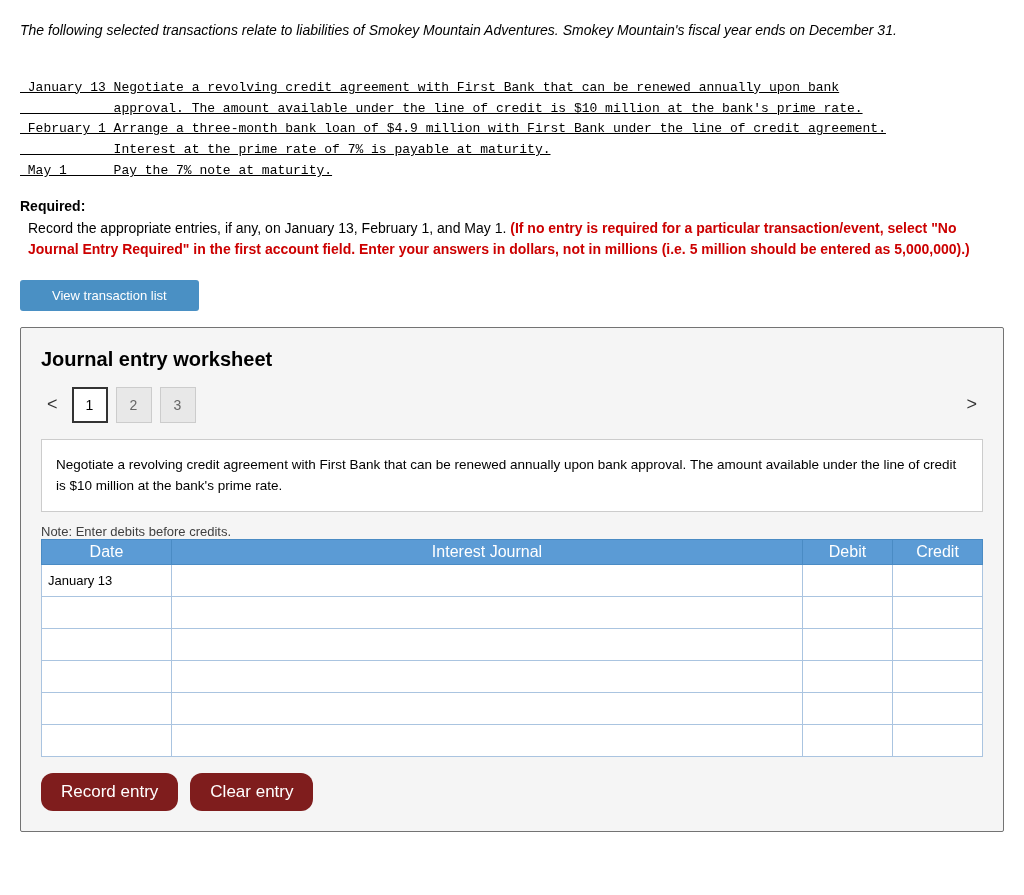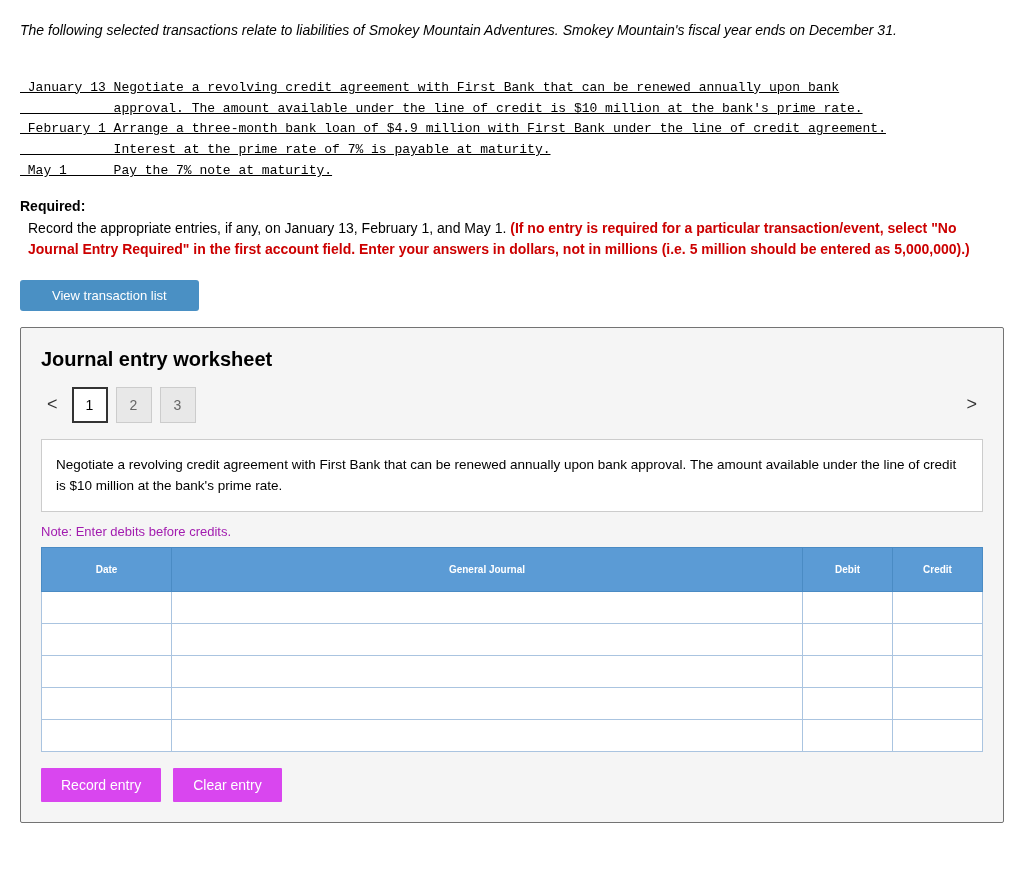--- a/index.html
+++ b/index.html
@@ -99,36 +99,35 @@
     }
     .description-box {
       background: white;
       border: 1px solid #ccc;
       padding: 14px;
       margin-bottom: 12px;
       font-size: 13.5px;
       line-height: 1.6;
     }
     .note-text {
-      color: #a21caf;
-      font-size: 13px;
-      margin-bottom: 8px;
+      color: #404040;
+      font-size: 13px;
     }
     .journal-table {
       width: 100%;
       border-collapse: collapse;
       margin-bottom: 16px;
     }
     .journal-table thead tr th {
       background-color: #5b9bd5;
       color: white;
       border: 1px solid #4a8bc4;
-      padding: 16px 10px;
-      font-size: 10px;
-      font-weight: bold;
+      padding: 3px 10px;
+      font-size: 16px;
+      font-weight: normal;
     }
     .journal-table thead tr th:first-child {
       width: 130px;
     }
     .journal-table thead tr th:nth-child(2) {
       width: auto;
     }
     .journal-table thead tr th:nth-child(3),
     .journal-table thead tr th:nth-child(4) {
       width: 90px;
@@ -151,27 +150,27 @@
       font-size: 13px;
       background: transparent;
       padding: 2px 4px;
     }
     .bottom-buttons {
       display: flex;
       gap: 12px;
       align-items: center;
     }
     .btn-blue {
-      background-color: #d946ef;
+      background-color: #7f1d1d;
       color: white;
       border: none;
       padding: 9px 20px;
-      font-size: 14px;
-      cursor: pointer;
-      border-radius: 1px;
+      font-size: 17px;
+      cursor: pointer;
+      border-radius: 12px;
     }
     .btn-spacer {
       flex: 1;
     }
   </style>
 </head>
 <body>
 
 
 
@@ -206,26 +205,32 @@
   </div>
 
   <div class="description-box">Negotiate a revolving credit agreement with First Bank that can be renewed annually upon bank approval. The amount available under the line of credit is $10 million at the bank's prime rate.</div>
 
   <p class="note-text">Note: Enter debits before credits.</p>
 
   <table class="journal-table">
     <thead>
       <tr>
         <th>Date</th>
-        <th>General Journal</th>
+        <th>Interest Journal</th>
         <th>Debit</th>
         <th>Credit</th>
       </tr>
     </thead>
     <tbody id="journal-tbody">
+    <tr>
+          <td>January 13</td>
+          <td><input type="text" style=""></td>
+          <td><input type="text" style=""></td>
+          <td><input type="text" style=""></td>
+        </tr>
         <tr>
           <td></td>
           <td><input type="text" style=""></td>
           <td><input type="text" style=""></td>
           <td><input type="text" style=""></td>
         </tr>
         <tr>
           <td></td>
           <td><input type="text" style=""></td>
           <td><input type="text" style=""></td>

